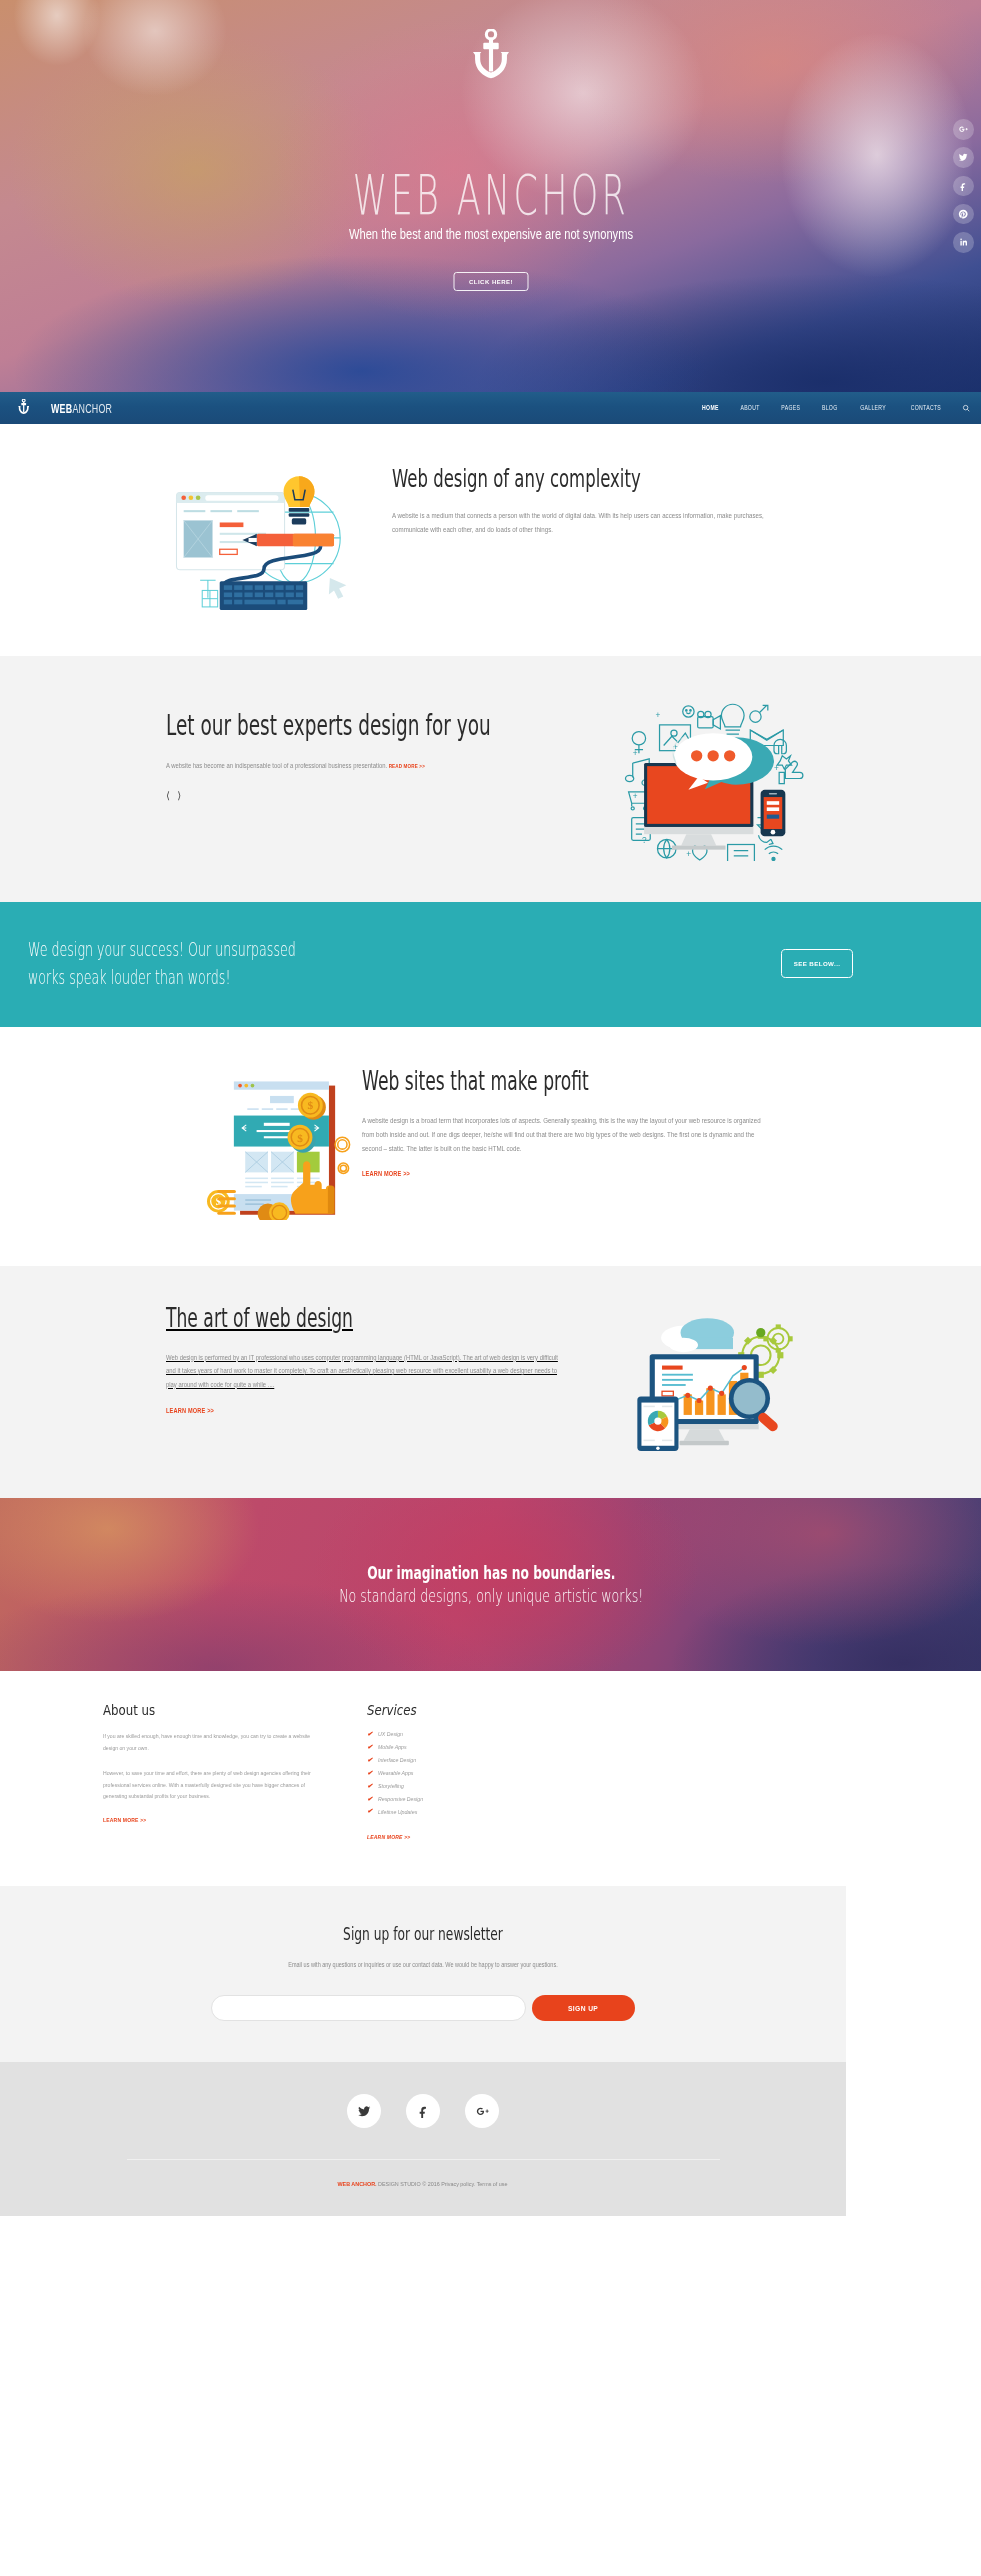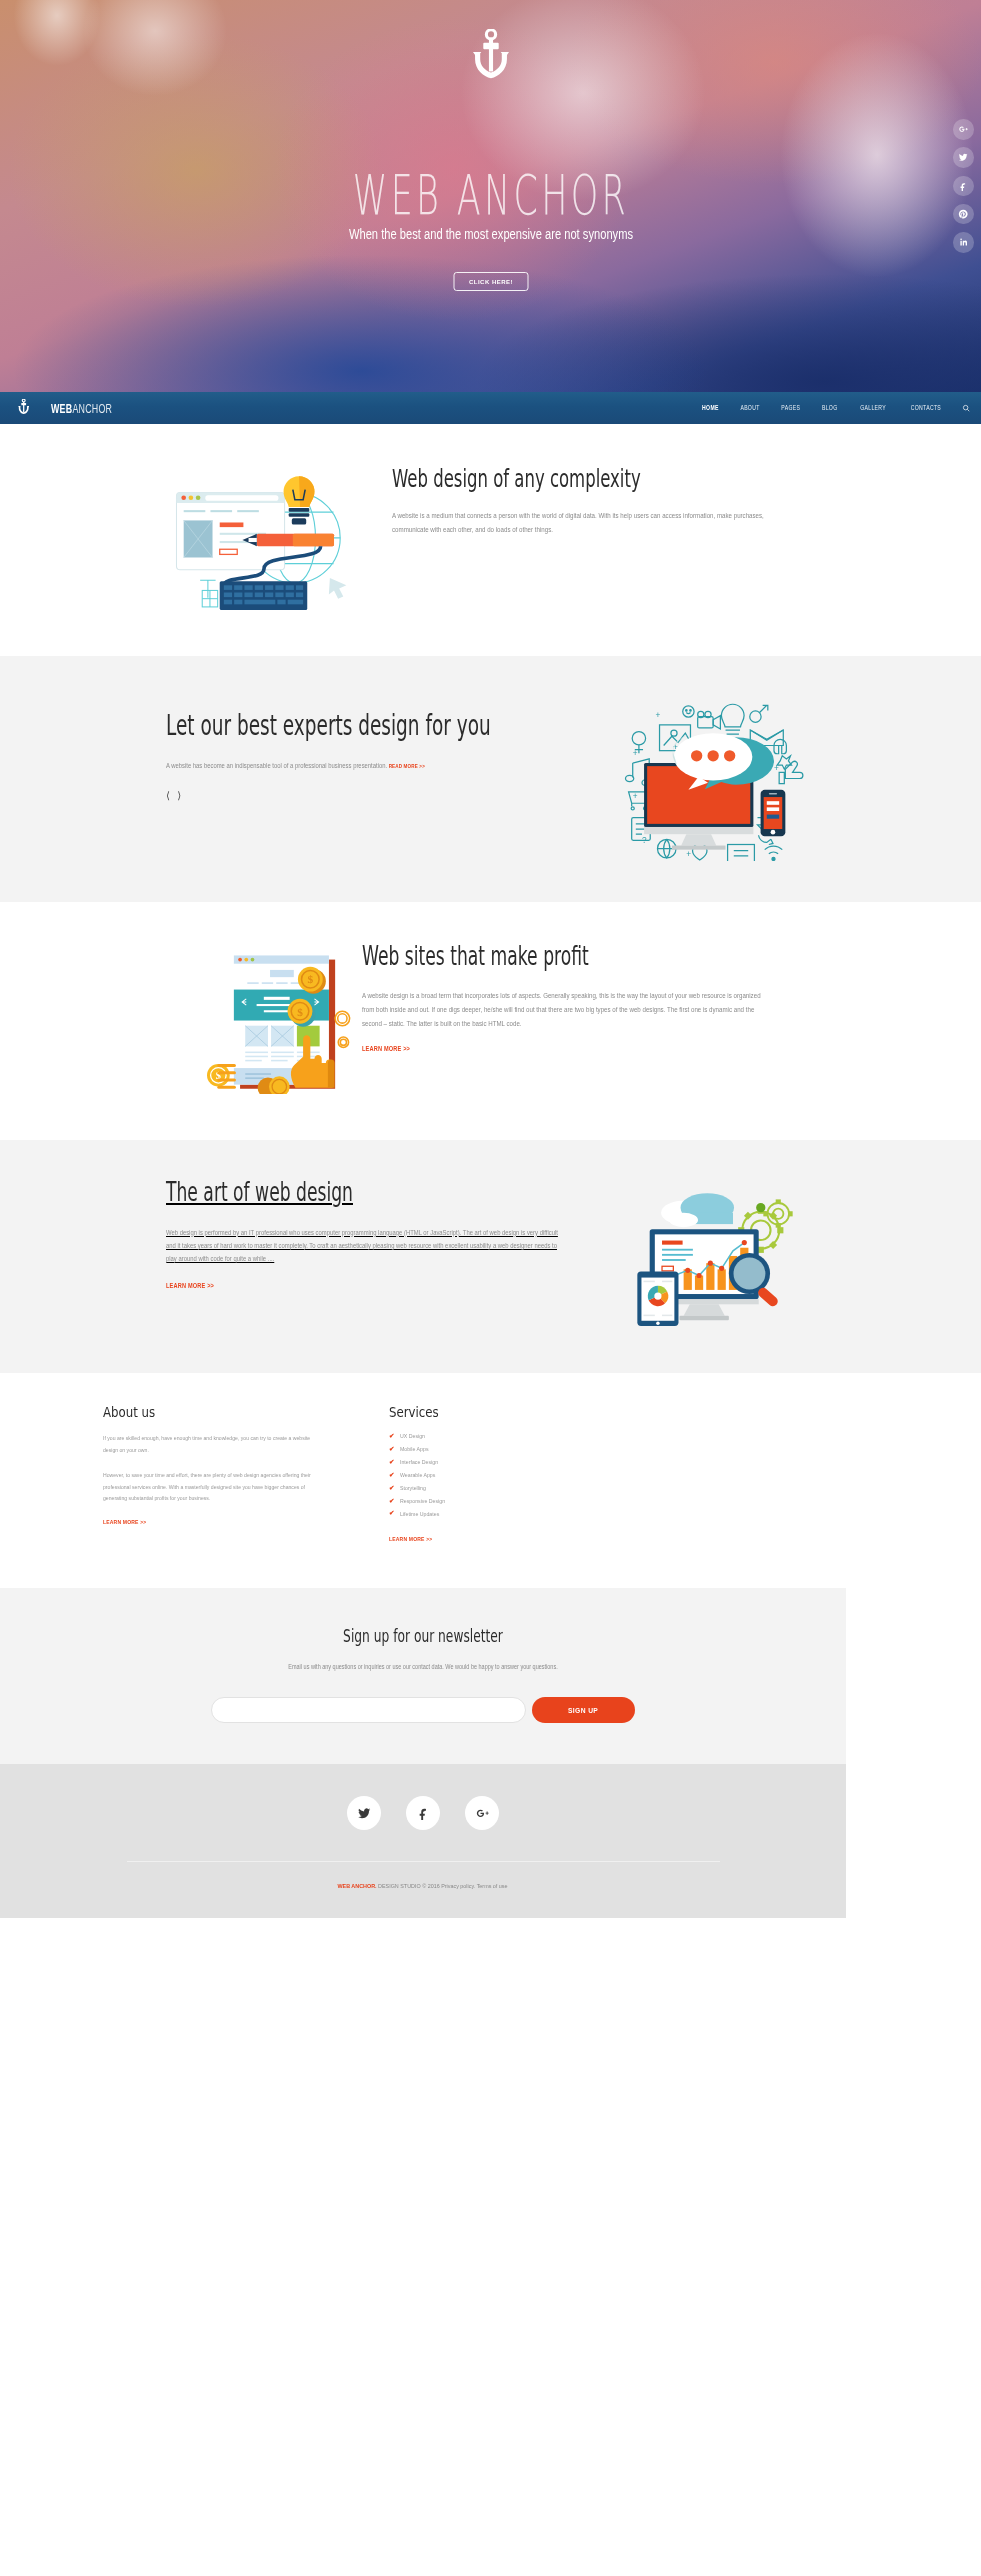--- a/index.html
+++ b/index.html
@@ -276,21 +276,21 @@
     font-size: 17.5px; font-weight: 300; color: #fff;
     font-family: "DejaVu Sans", sans-serif;
     transform: scaleX(0.72);
     white-space: nowrap;
   }
 
   
   .fcols { background:#fff; padding: 32px 0 45px; }
   .fcols .row { display: flex; align-items: flex-start; }
   .fcol-about { width: 237px; padding-left: 5.2px; }
-  .fcol-serv  { width: 155px; margin-left: 54px; }
+  .fcol-serv  { width: 155px; margin-left: 32px; font-style: italic; }
   .fcol-team  { width: 186px; margin-left: 10.3px; }
   h3.colhead {
     font-size: 13.4px; font-weight: 400; color: #2b2b2b;
     font-family: "DejaVu Sans", sans-serif;
     transform: scaleX(0.88);
     transform-origin: left center;
     white-space: nowrap;
   }
   .fcol-about p {
     margin-top: 13.4px;
@@ -686,20 +686,26 @@
               <rect x="304" y="230" width="24" height="8" fill="#1e5a90"></rect>
               <rect x="308" y="188" width="16" height="3" rx="1.5" fill="#9fb2bd"></rect>
               <circle cx="316" cy="264" r="4.5" fill="#ffffff"></circle>
             </g>
           </svg>
         </div>
       </div>
     </div>
   </section>
 
+  <section class="teal-band">
+    <div class="row">
+      <div class="tt">We design your success! Our unsurpassed works speak louder than words!</div>
+      <button class="see-btn">SEE BELOW...</button>
+    </div>
+  </section>
 
   <section class="section sec-white sec3">
     <div class="container">
       <div class="row">
         <div class="art">
           <svg class="ill" width="155" height="150" viewBox="0 0 300 290">
             <rect x="64" y="30" width="184" height="250" fill="#c0411e"></rect>
             <rect x="52" y="22" width="184" height="250" fill="#ffffff"></rect>
             <rect x="52" y="22" width="184" height="16" fill="#c8dff0"></rect>
             <circle cx="64" cy="30" r="3.6" fill="#f05a2a"></circle>
@@ -894,20 +900,24 @@
                 <rect x="26" y="252" width="22" height="3"></rect>
                   <rect x="62" y="252" width="20" height="3"></rect>
               </g>
             </g>
           </svg>
         </div>
       </div>
     </div>
   </section>
 
+  <section class="imag-band">
+    <div class="l1">Our imagination has no boundaries.</div>
+    <div class="l2">No standard designs, only unique artistic works!</div>
+  </section>
 
   <section class="fcols">
     <div class="container">
       <div class="row">
 
         <div class="fcol-about">
           <h3 class="colhead">About us</h3>
           <p>If you are skilled enough, have enough time and knowledge, you can try to create a website design on your own.</p>
           <p>However, to save your time and effort, there are plenty of web design agencies offering their professional services online. With a masterfully designed site you have bigger chances of generating substantial profits for your business.</p>
           <a class="more-link">LEARN MORE &gt;&gt;</a>

